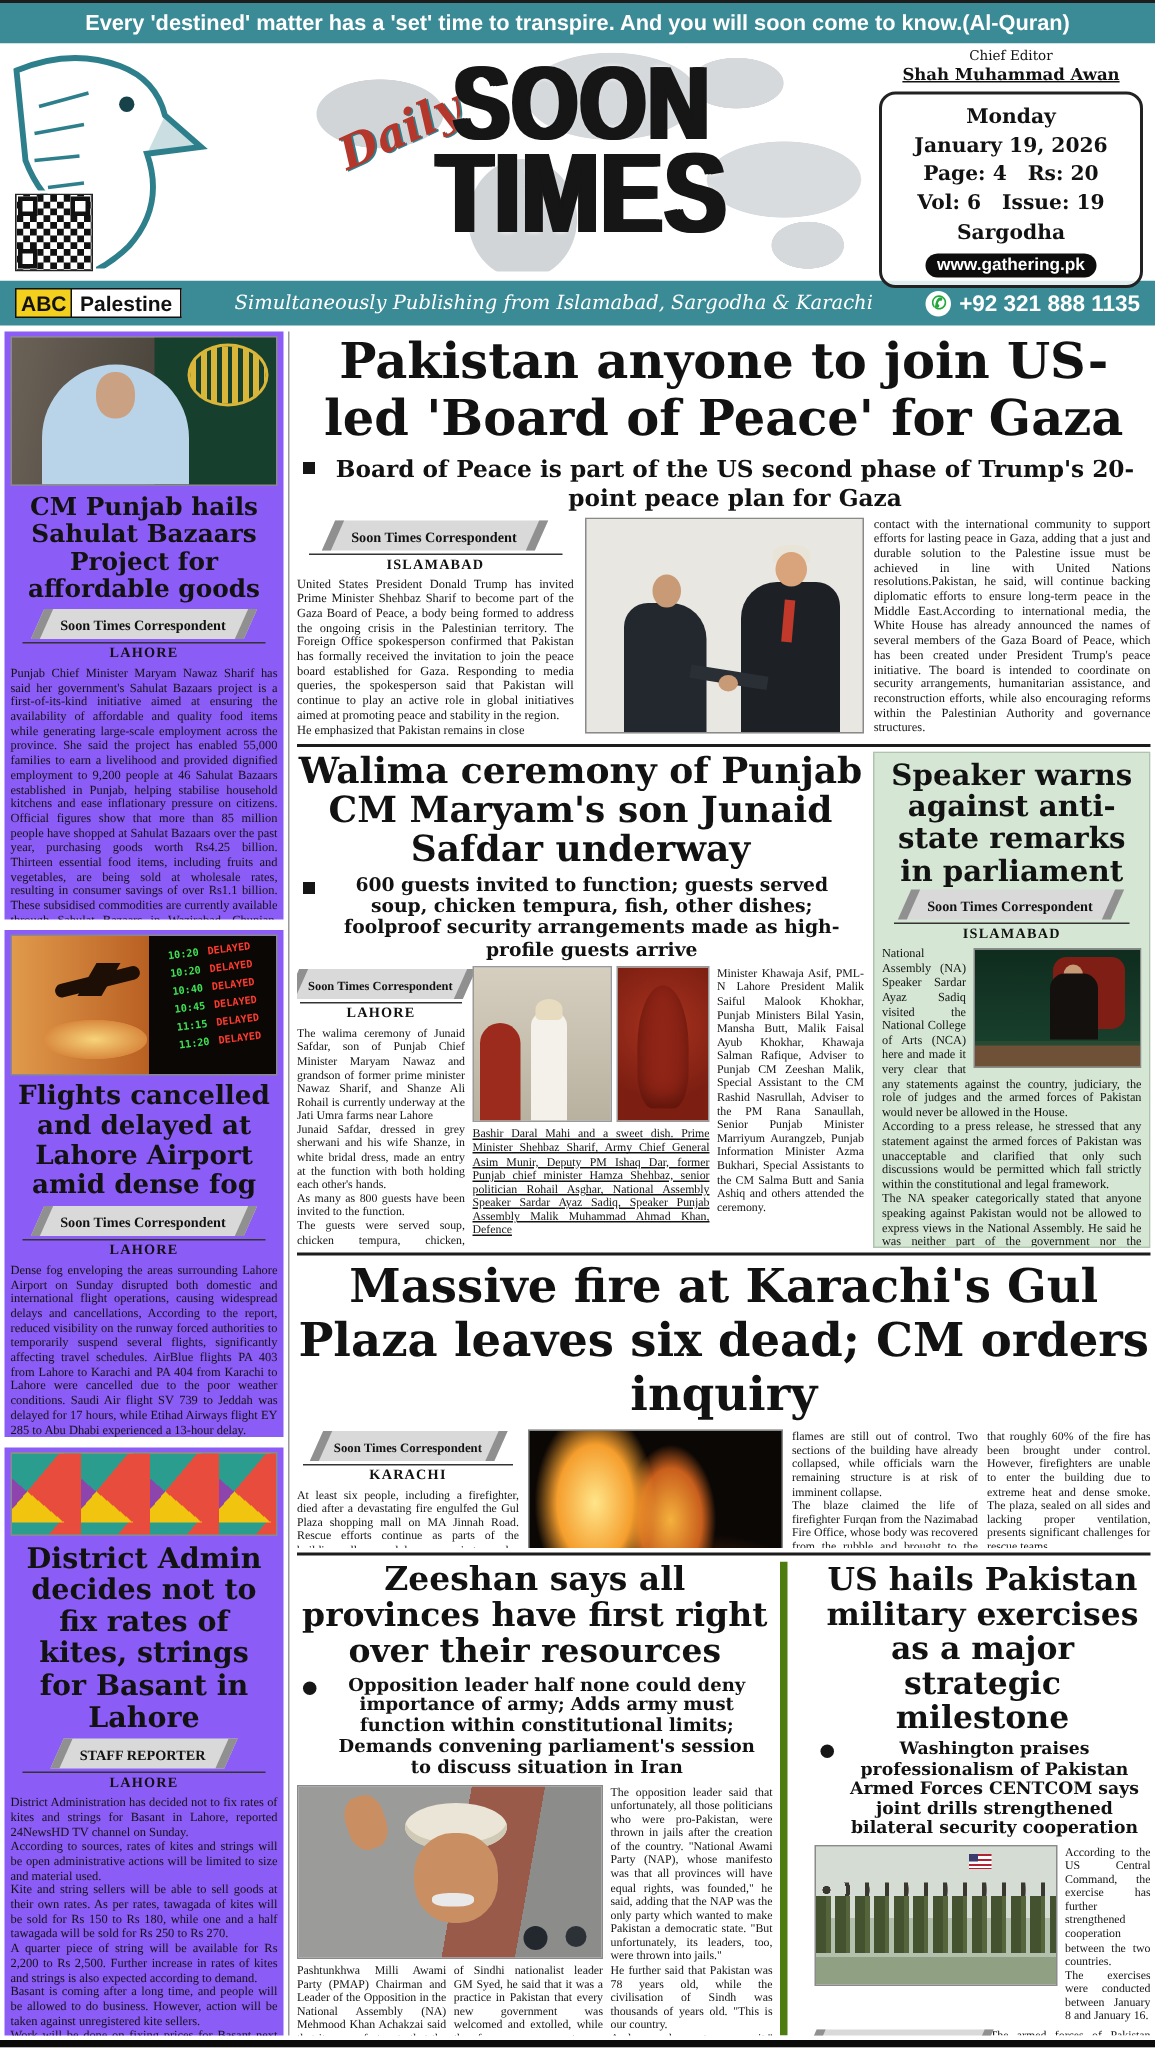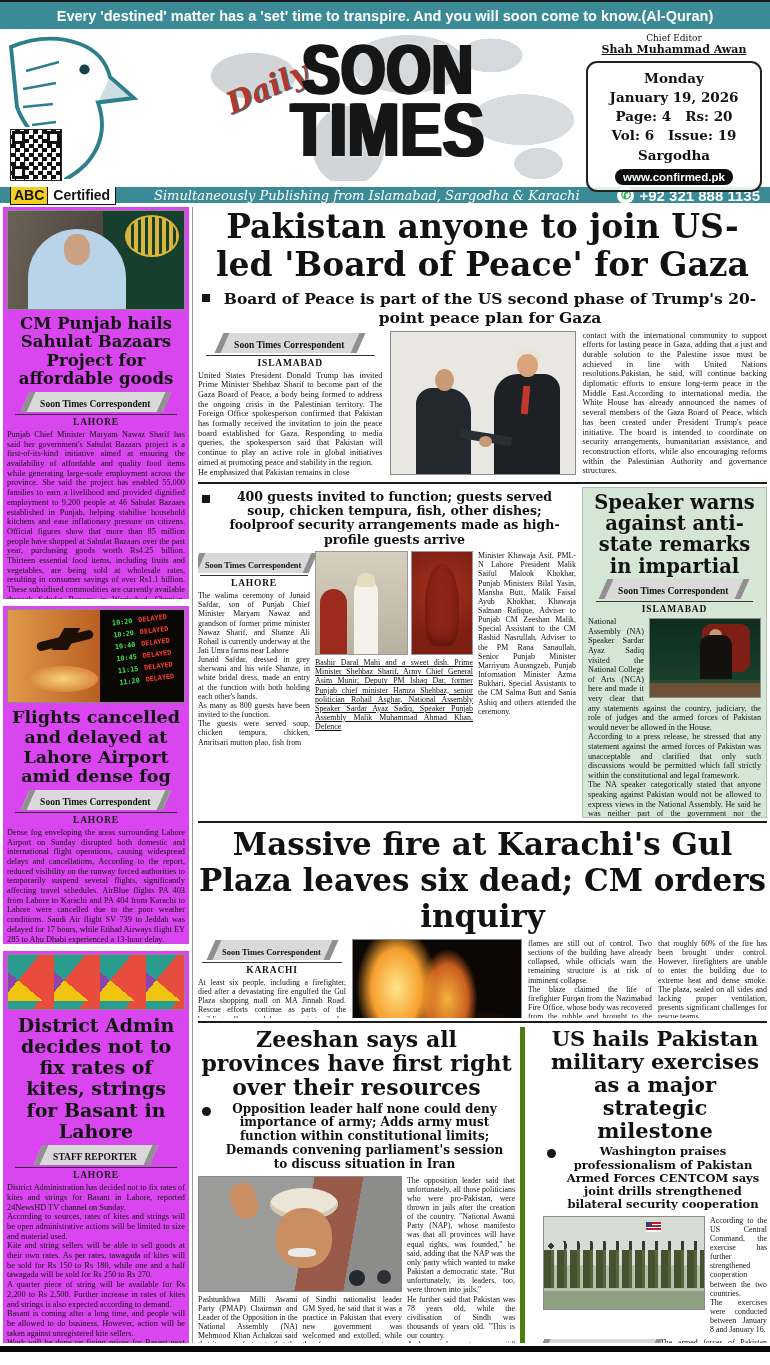--- a/index.html
+++ b/index.html
@@ -41,34 +41,34 @@
   .mh-right { width:184px; text-align:center; padding:4px 8px 0 0; font-family:"DejaVu Serif", serif; }
   .ce-label { font-size:9px; }
   .ce-name { font-size:11px; font-weight:bold; text-decoration:underline; margin-bottom:5px; }
   .info-box { border:2px solid #222; border-radius:11px; padding:6px 3px 5px; background:rgba(255,255,255,.85); }
   .info-box .il { font-weight:bold; font-size:13.5px; line-height:1.42; }
   .info-row { display:flex; justify-content:center; gap:14px; font-weight:bold; font-size:13.5px; line-height:1.42; }
   .site-pill { margin:4px auto 0; background:#0d0d0d; color:#fff; font-family:"Liberation Sans", sans-serif;
     font-weight:bold; font-size:11.5px; border-radius:9px; padding:2px 8px; width:max-content; }
 
   
-  .teal-strip { height:16px; background:#3b8b97; display:flex; align-items:center; padding:0 10px; color:#fff; }
+  .teal-strip { height:30px; background:#3b8b97; display:flex; align-items:center; padding:0 10px; color:#fff; }
   .abc-badge { display:flex; font-family:"Liberation Sans", sans-serif; font-weight:bold; font-size:14px; }
   .abc { background:#f3cf1e; color:#111; padding:1px 3px; border:1px solid #111; }
   .cert { background:#fff; color:#111; padding:1px 5px; border:1px solid #111; border-left:0; }
   .publishing { flex:1; text-align:center; font-style:italic; font-size:13px; font-family:"DejaVu Serif", serif; }
   .phone-wrap { display:flex; align-items:center; gap:5px; font-family:"Liberation Sans", sans-serif; font-weight:bold; font-size:15px; }
   .wa { width:17px; height:17px; border-radius:50%; background:#fff; color:#23a83a; display:flex; align-items:center; justify-content:center; font-size:12px; }
 
   
   .content { display:flex; height:1140px; padding:4px 3px 0; }
   .leftcol { width:190px; padding-right:3px; border-right:1px solid #9a9a9a; display:flex; flex-direction:column; gap:7px; }
   .maincol { flex:1; padding-left:5px; display:flex; flex-direction:column; }
 
-  .lstory { background:#d946ef; padding:3px 4px 5px; overflow:hidden; }
+  .lstory { background:#8b5cf6; padding:3px 4px 5px; overflow:hidden; }
   .lh2 { font-family:"DejaVu Serif", serif; text-align:center; line-height:1.12; margin:5px 2px 3px; }
   .lh2.s1{font-size:16.5px;} .lh2.s2{font-size:17.5px;} .lh2.s3{font-size:19px;}
 
   .byline-row { display:flex; justify-content:center; margin:2px 8px 1px; border-bottom:1.5px solid #333; padding-bottom:2px; }
   .byline { background:#d9d9d9; border-left:6px solid #909090; border-right:6px solid #909090; transform:skewX(-24deg); padding:1px 10px; }
   .byline span { display:inline-block; transform:skewX(24deg); font-size:9.5px; font-weight:bold; white-space:nowrap; }
   .dateline { text-align:center; font-weight:bold; font-size:9.5px; letter-spacing:.8px; margin:2px 0 3px; }
 
   .bt { font-size:8.3px; line-height:1.17; text-align:justify; white-space:pre-line; }
   .bt-s { font-size:7.9px; line-height:1.16; text-align:justify; white-space:pre-line; }
@@ -231,29 +231,29 @@
         <div class="il">January 19, 2026</div>
         <div class="info-row">
           <span>Page: 4</span>
           <span>Rs: 20</span>
         </div>
         <div class="info-row">
           <span>Vol: 6</span>
           <span>Issue: 19</span>
         </div>
         <div class="il">Sargodha</div>
-        <div class="site-pill">www.confirmed.pk</div>
+        <div class="site-pill">www.gathering.pk</div>
       </div>
     </div>
   </div>
 
   <div class="teal-strip">
     <div class="abc-badge">
       <span class="abc">ABC</span>
-      <span class="cert">Certified</span>
+      <span class="cert">Palestine</span>
     </div>
     <div class="publishing">Simultaneously Publishing from Islamabad, Sargodha &amp; Karachi</div>
     <div class="phone-wrap">
       <span class="wa">✆</span>
       <span>+92 321 888 1135</span>
     </div>
   </div>
 
   <div class="content">
 
@@ -355,23 +355,24 @@
             <p class="bt">contact with the international community to support efforts for lasting peace in Gaza, adding that a just and durable solution to the Palestine issue must be achieved in line with United Nations resolutions.Pakistan, he said, will continue backing diplomatic efforts to ensure long-term peace in the Middle East.According to international media, the White House has already announced the names of several members of the Gaza Board of Peace, which has been created under President Trump's peace initiative. The board is intended to coordinate on security arrangements, humanitarian assistance, and reconstruction efforts, while also encouraging reforms within the Palestinian Authority and governance structures.</p>
           </div>
         </div>
       </section>
 
       <div class="rule"></div>
 
       <div class="midrow">
 
         <section class="walima">
+          <h2 class="h2 w-h2">Walima ceremony of Punjab CM Maryam's son Junaid Safdar underway</h2>
           <div class="sub w-sub">
             <span class="blt-sq"></span>
-            <span>400 guests invited to function; guests served soup, chicken tempura, fish, other dishes; foolproof security arrangements made as high-profile guests arrive</span>
+            <span>600 guests invited to function; guests served soup, chicken tempura, fish, other dishes; foolproof security arrangements made as high-profile guests arrive</span>
           </div>
           <div class="w-row">
             <div class="w-c1">
               <div class="byline-row" style="margin:2px 2px 1px;">
                   <span class="byline" style="padding:1px 5px;"><span style="font-size:8.3px;">Soon Times Correspondent</span></span>
                 </div>
               <div class="dateline">LAHORE</div>
               <p class="bt-s">The walima ceremony of Junaid Safdar, son of Punjab Chief Minister Maryam Nawaz and grandson of former prime minister Nawaz Sharif, and Shanze Ali Rohail is currently underway at the Jati Umra farms near Lahore
 Junaid Safdar, dressed in grey sherwani and his wife Shanze, in white bridal dress, made an entry at the function with both holding each other's hands.
 As many as 800 guests have been invited to the function.
@@ -390,21 +391,21 @@
               </div>
               <p class="bt-s" style="margin-top:3px;text-decoration:underline;">Bashir Daral Mahi and a sweet dish. Prime Minister Shehbaz Sharif, Army Chief General Asim Munir, Deputy PM Ishaq Dar, former Punjab chief minister Hamza Shehbaz, senior politician Rohail Asghar, National Assembly Speaker Sardar Ayaz Sadiq, Speaker Punjab Assembly Malik Muhammad Ahmad Khan, Defence</p>
             </div>
             <div class="w-c3">
               <p class="bt-s">Minister Khawaja Asif, PML-N Lahore President Malik Saiful Malook Khokhar, Punjab Ministers Bilal Yasin, Mansha Butt, Malik Faisal Ayub Khokhar, Khawaja Salman Rafique, Adviser to Punjab CM Zeeshan Malik, Special Assistant to the CM Rashid Nasrullah, Adviser to the PM Rana Sanaullah, Senior Punjab Minister Marriyum Aurangzeb, Punjab Information Minister Azma Bukhari, Special Assistants to the CM Salma Butt and Sania Ashiq and others attended the ceremony.</p>
             </div>
           </div>
         </section>
 
         <section class="speaker">
-          <h2 class="h2 s-h2">Speaker warns against anti-state remarks in impartial</h2>
+          <h2 class="h2 s-h2">Speaker warns against anti-state remarks in parliament</h2>
           <div class="byline-row">
               <span class="byline"><span>Soon Times Correspondent</span></span>
             </div>
           <div class="dateline">ISLAMABAD</div>
           <div class="s-bodywrap">
             <div class="photo ph-speaker">
               <div class="sp-chair"></div>
               <div class="sp-face"></div>
               <div class="sp-man"></div>
               <div class="sp-desk"></div>

